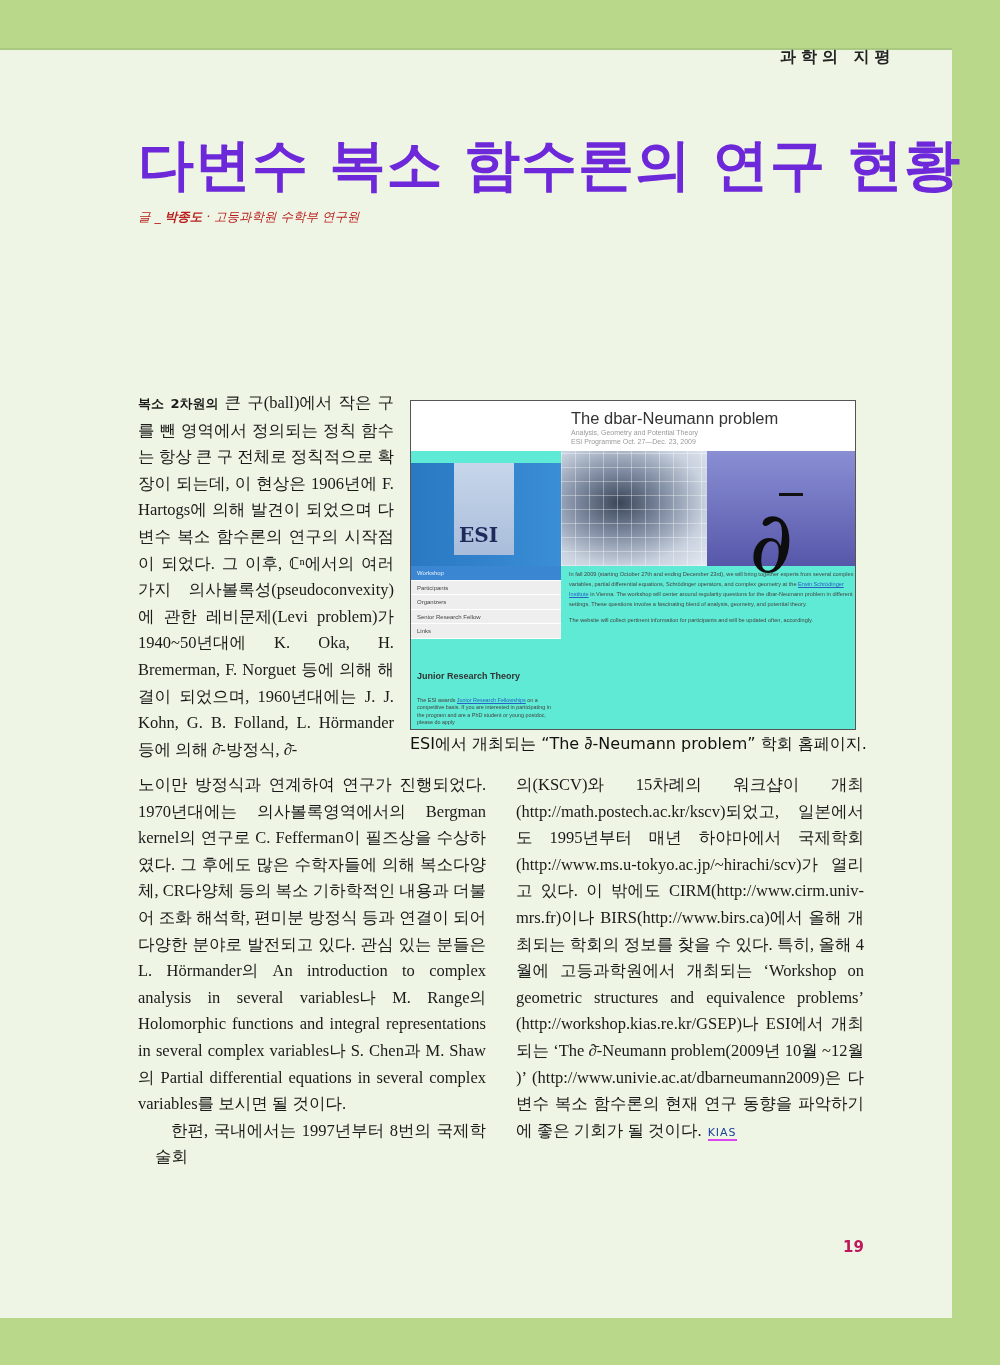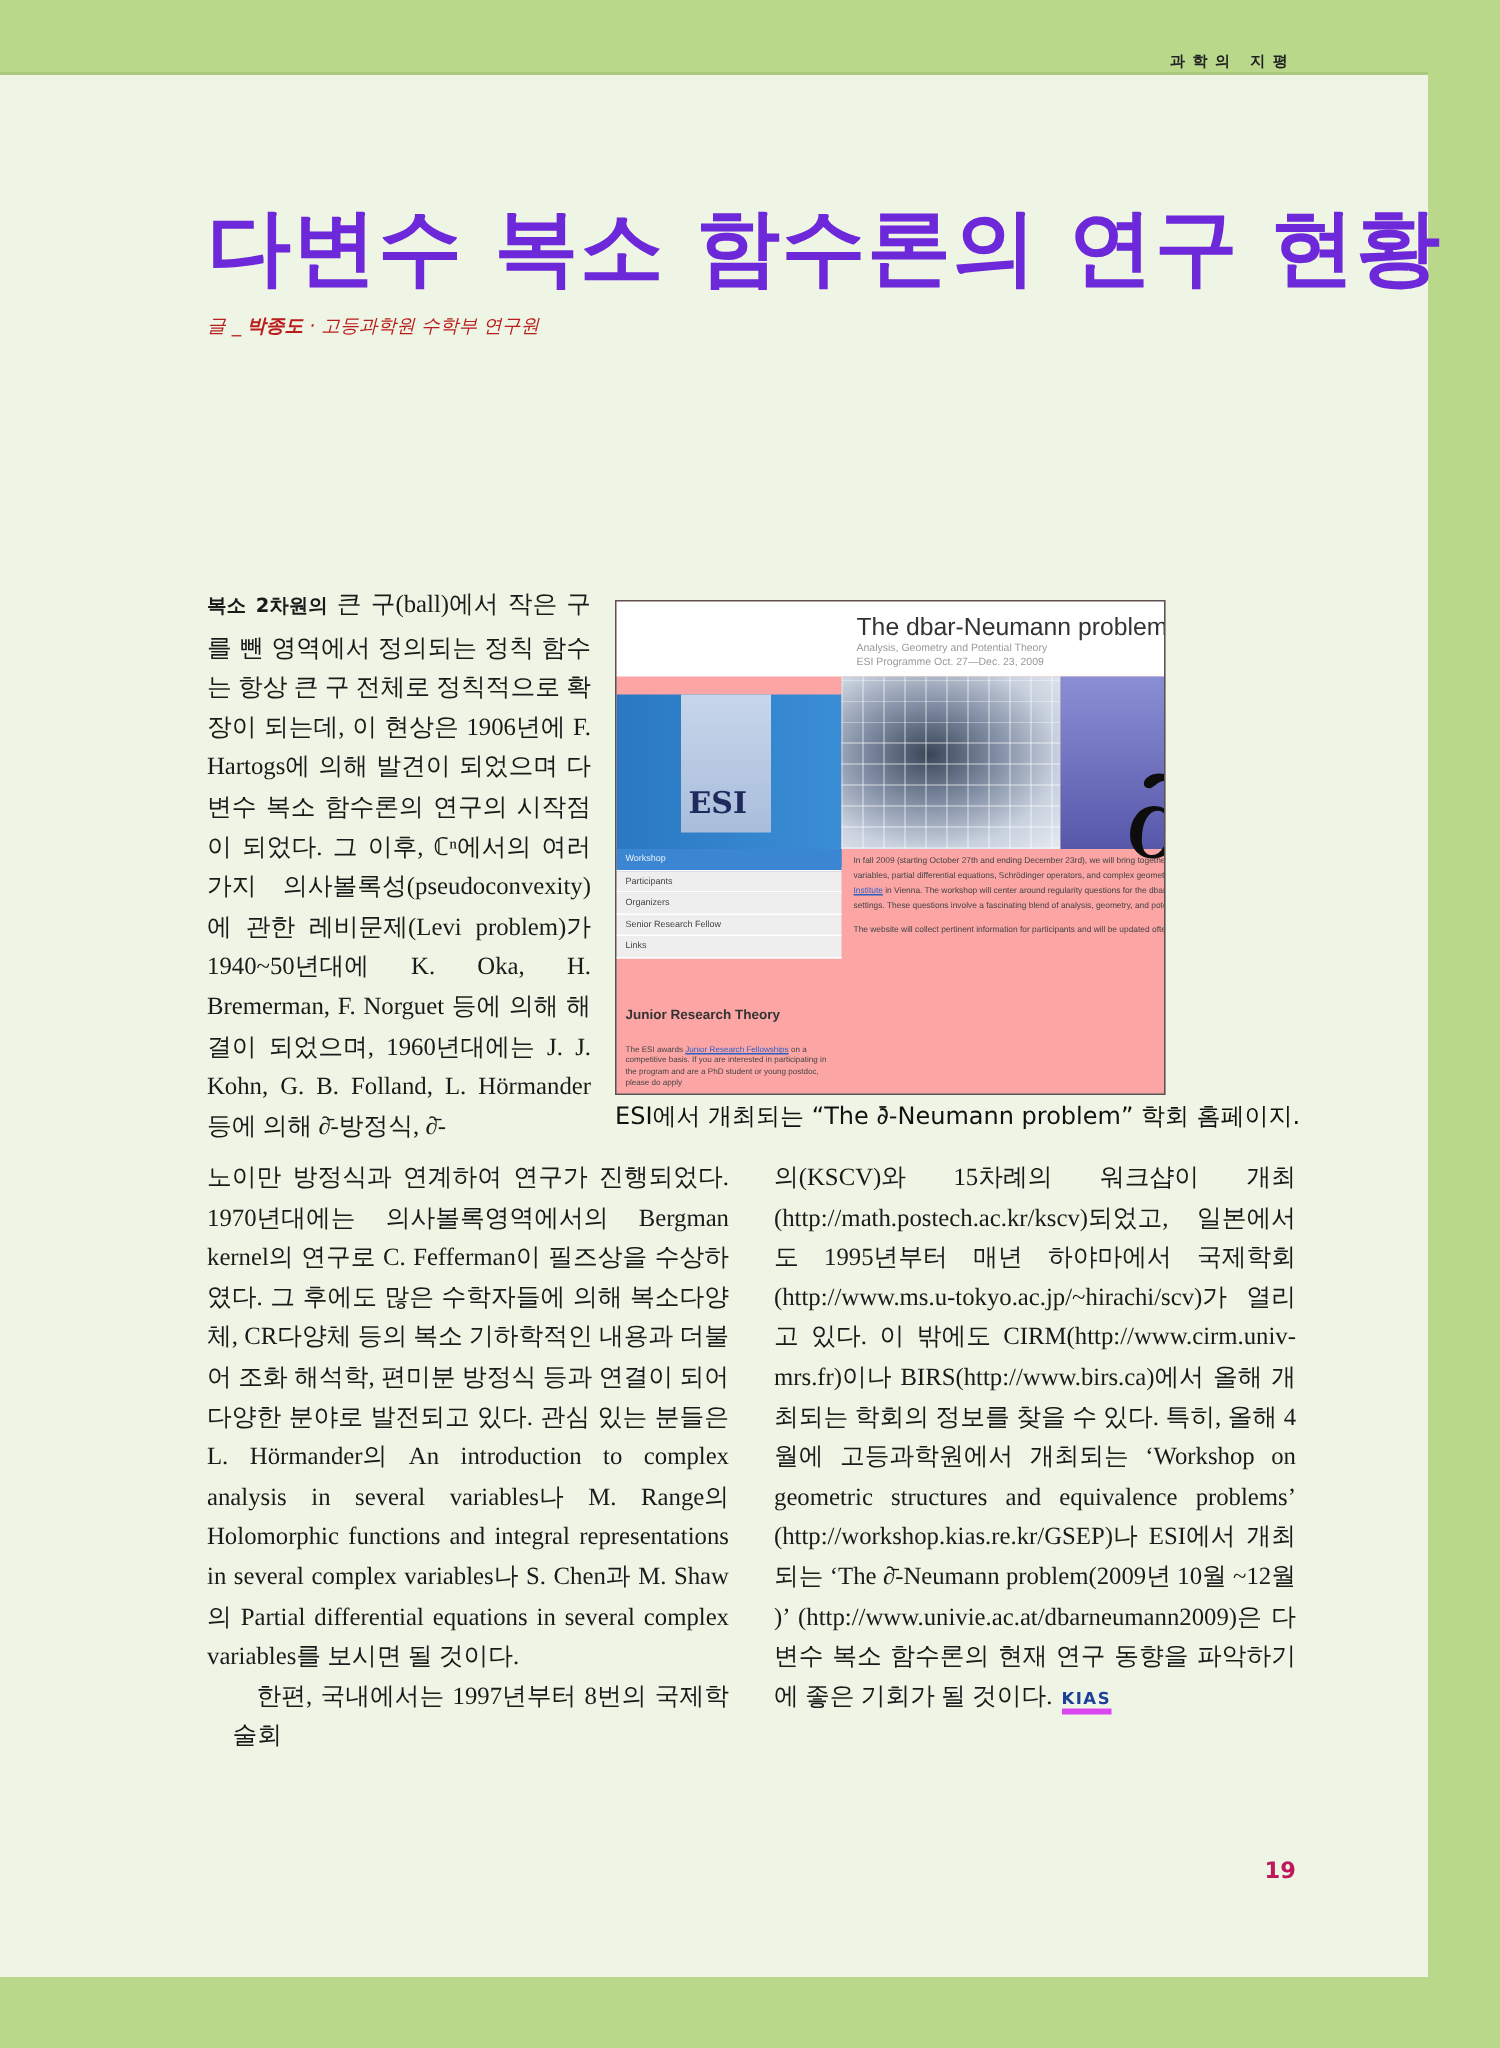--- a/index.html
+++ b/index.html
@@ -4,22 +4,22 @@
 <style>
   * { box-sizing: border-box; margin: 0; padding: 0; }
   html, body { width: 1000px; height: 1365px; overflow: hidden; }
   body { background: #b9d88a; position: relative; font-family: "DejaVu Serif", serif; }
   .page {
     position: absolute; left: 0; top: 48px; width: 952px; height: 1270px;
     background: #eff5e4;
     border-top: 2px solid #a9c880;
   }
   .section-label {
-    position: absolute; top: 34px; left: 780px;
-    font-family: "DejaVu Sans", sans-serif; font-size: 10px; font-weight: bold;
+    position: absolute; top: 47px; left: 780px;
+    font-family: "DejaVu Sans", sans-serif; font-size: 16px; font-weight: bold;
     letter-spacing: 5px; color: #222;
   }
   .title {
     position: absolute; top: 128px; left: 138px;
     font-family: "DejaVu Sans", sans-serif; font-size: 56px; font-weight: bold;
     color: #6d28d9; letter-spacing: 1px;
   }
   .byline {
     position: absolute; top: 209px; left: 138px;
     font-family: "DejaVu Sans", sans-serif; font-size: 12.5px; color: #b91c1c; font-style: italic;
@@ -28,28 +28,28 @@
   .body-text {
     font-family: "Liberation Serif", serif; font-size: 16.5px; line-height: 26.6px;
     color: #1a1a1a; text-align: justify;
   }
   .col-left-top { position: absolute; top: 390px; left: 138px; width: 256px; }
   .col-left-bottom { position: absolute; top: 772px; left: 138px; width: 348px; }
   .col-right { position: absolute; top: 772px; left: 516px; width: 348px; }
   .lead { font-weight: bold; font-family: "DejaVu Sans", sans-serif; font-size: 13px; }
   .indent { text-indent: 16px; margin-left: 17px; }
   .kias {
-    display: inline-block; font-family: "DejaVu Sans", sans-serif; font-weight: bold;
-    font-size: 11px; color: #1c3f9a; border-bottom: 4px solid #d946ef; line-height: 12px;
+    display: inline-block; font-family: "DejaVu Sans", sans-serif; font-weight: normal;
+    font-size: 11px; color: #1c3f9a; border-bottom: 2px solid #d946ef; line-height: 12px;
     margin-left: 6px; letter-spacing: 1px;
   }
   
   .figure {
-    position: absolute; top: 400px; left: 410px; width: 367px; height: 330px;
-    background: #fca5a5; border: 1.5px solid #555; overflow: hidden;
+    position: absolute; top: 400px; left: 410px; width: 446px; height: 330px;
+    background: #5eead4; border: 1.5px solid #555; overflow: hidden;
     font-family: "Liberation Sans", sans-serif;
   }
   .fig-header { position: absolute; left: 0; top: 0; width: 454px; height: 50px; background: #fff; }
   .fig-title { position: absolute; left: 160px; top: 8px; font-size: 16.5px; color: #333; }
   .fig-sub { position: absolute; left: 160px; top: 28px; font-size: 7px; color: #999; line-height: 8.5px; }
   .fig-band { position: absolute; top: 50px; left: 0; width: 454px; height: 115px; }
   .band-left { position: absolute; left: 0; top: 12px; width: 150px; height: 115px; background: linear-gradient(90deg,#2a78c2,#3a8ed6); }
   .esi-box { position: absolute; left: 43px; top: 0; width: 60px; height: 92px; background: linear-gradient(180deg,#c7d6ea,#a9bddb); }
   .esi-text { position: absolute; left: 48px; top: 60px; font-family: "DejaVu Serif", serif; font-weight: bold; font-size: 20px; color: #1f2a5c; }
   .band-mid { position: absolute; left: 150px; top: 0; width: 146px; height: 115px;

